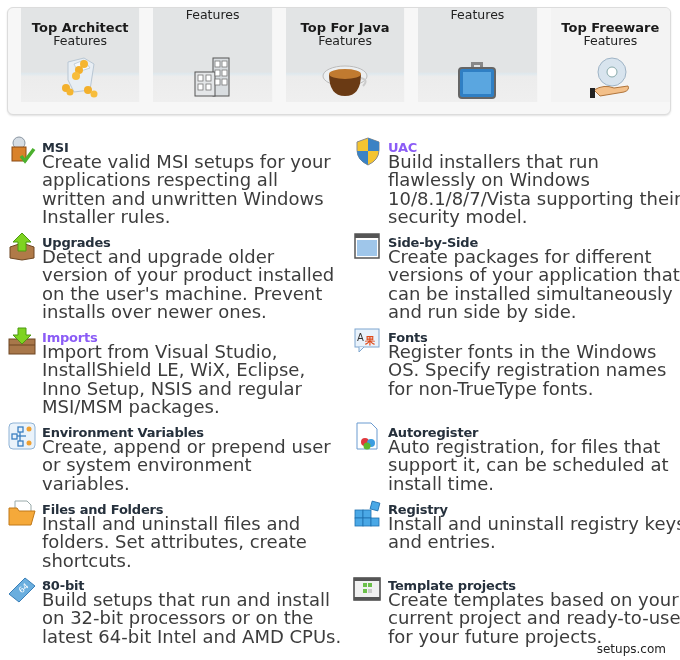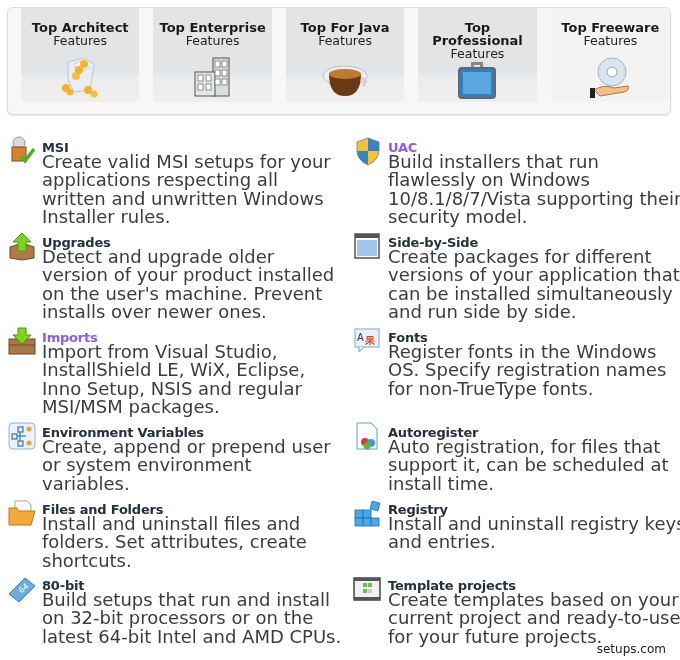--- a/index.html
+++ b/index.html
@@ -40,21 +40,20 @@
         <circle cx="30" cy="14" r="4" fill="#f5b530"></circle>
           <circle cx="25" cy="20" r="4" fill="#f3b02c"></circle>
         <circle cx="22" cy="26" r="4" fill="#f7bd3c"></circle>
           <circle cx="12" cy="38" r="4" fill="#f3b02c"></circle>
         <circle cx="16" cy="42" r="3.5" fill="#f5b530"></circle>
           <circle cx="34" cy="40" r="4" fill="#f3b02c"></circle>
         <circle cx="40" cy="44" r="3.5" fill="#f7bd3c"></circle>
       </svg>
     </div>
     <div class="tab">
-      <span class="t1">Top Enterprise</span>
       <span class="t2">Features</span>
       <svg class="ico" viewBox="0 0 52 52">
         <rect x="26" y="8" width="16" height="38" fill="#d9dde0" stroke="#555"></rect>
         <rect x="8" y="22" width="20" height="24" fill="#e4e6e8" stroke="#555"></rect>
         <g fill="#fff" stroke="#777" stroke-width="0.8">
           <rect x="28" y="11" width="5" height="6"></rect>
             <rect x="35" y="11" width="5" height="6"></rect>
           <rect x="28" y="20" width="5" height="6"></rect>
             <rect x="35" y="20" width="5" height="6"></rect>
           <rect x="28" y="29" width="5" height="6"></rect>
@@ -70,21 +69,20 @@
       <span class="t1">Top For Java</span>
       <span class="t2">Features</span>
       <svg class="ico" viewBox="0 0 52 52">
         <ellipse cx="26" cy="26" rx="22" ry="10" fill="#eceff1" stroke="#bbb"></ellipse>
         <path d="M10 24 Q10 46 26 46 Q42 46 42 24 Z" fill="#6a3a14"></path>
         <ellipse cx="26" cy="24" rx="16" ry="5" fill="#c07a30"></ellipse>
         <path d="M42 28 Q50 30 44 36" fill="none" stroke="#ccc" stroke-width="2"></path>
       </svg>
     </div>
     <div class="tab">
-      <span class="t1">Top Professional</span>
       <span class="t2">Features</span>
       <svg class="ico" viewBox="0 0 52 52">
         <path d="M20 12 h12 v6 h-3 v-3 h-6 v3 h-3z" fill="#888"></path>
         <rect x="8" y="18" width="36" height="30" rx="3" fill="#2f7fc4" stroke="#666" stroke-width="2"></rect>
         <rect x="12" y="22" width="28" height="22" fill="#5aa6e0"></rect>
       </svg>
     </div>
     <div class="tab active">
       <span class="t1">Top Freeware</span>
       <span class="t2">Features</span>

